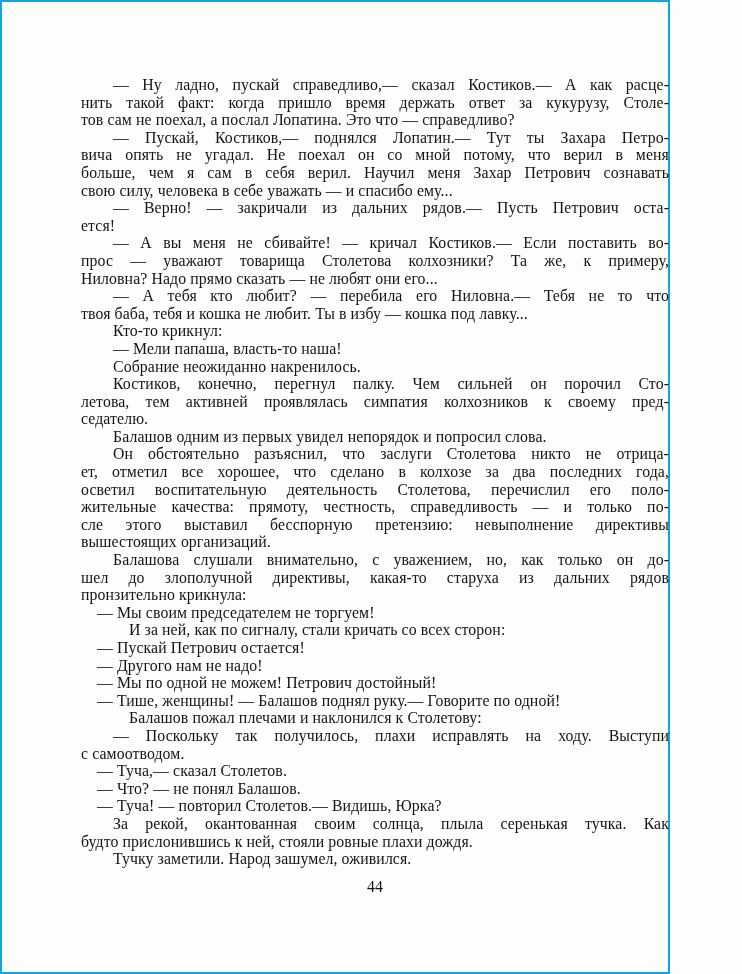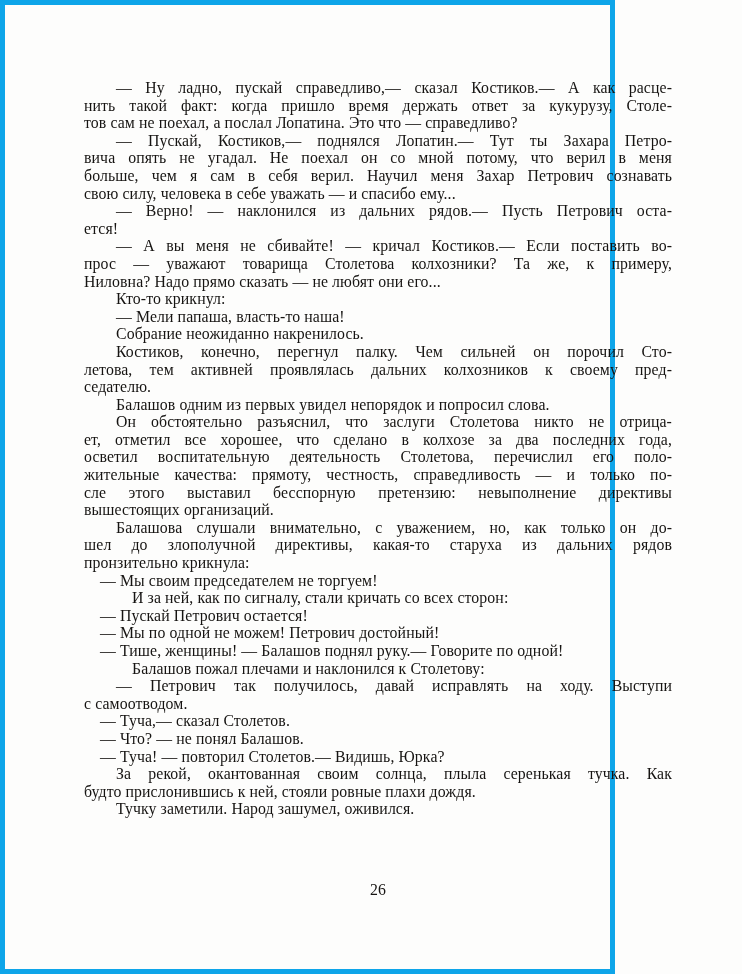--- a/index.html
+++ b/index.html
@@ -5,25 +5,25 @@
   html, body {
     margin: 0;
     padding: 0;
     width: 742px;
     height: 974px;
     background: #fdfdfc;
     overflow: hidden;
   }
   .page {
     position: relative;
-    width: 615px;
+    width: 670px;
     height: 974px;
     background: #fdfdfc;
     box-sizing: border-box;
-    border: 5px solid #0ea5e9;
+    border: 2px solid #0ea5e9;
     font-family: "Liberation Serif", "DejaVu Serif", serif;
     color: #161412;
   }
   .text-block {
     position: absolute;
     left: 79px;
     top: 74px;
     width: 588px;
     font-size: 15.8px;
     line-height: 17.6px;
@@ -61,40 +61,44 @@
         <div class="line">нить такой факт: когда пришло время держать ответ за кукурузу, Столе-</div>
         <div class="line last">тов сам не поехал, а послал Лопатина. Это что — справедливо?</div>
       </div>
       <div class="para indent-normal">
         <div class="line first">— Пускай, Костиков,— поднялся Лопатин.— Тут ты Захара Петро-</div>
         <div class="line">вича опять не угадал. Не поехал он со мной потому, что верил в меня</div>
         <div class="line">больше, чем я сам в себя верил. Научил меня Захар Петрович сознавать</div>
         <div class="line last">свою силу, человека в себе уважать — и спасибо ему...</div>
       </div>
       <div class="para indent-normal">
-        <div class="line first">— Верно! — наклонился из дальних рядов.— Пусть Петрович оста-</div>
+        <div class="line first">— Верно! — закричали из дальних рядов.— Пусть Петрович оста-</div>
         <div class="line last">ется!</div>
       </div>
       <div class="para indent-normal">
         <div class="line first">— А вы меня не сбивайте! — кричал Костиков.— Если поставить во-</div>
         <div class="line">прос — уважают товарища Столетова колхозники? Та же, к примеру,</div>
         <div class="line last">Ниловна? Надо прямо сказать — не любят они его...</div>
+      </div>
+      <div class="para indent-normal">
+        <div class="line first">— А тебя кто любит? — перебила его Ниловна.— Тебя не то что</div>
+        <div class="line last">твоя баба, тебя и кошка не любит. Ты в избу — кошка под лавку...</div>
       </div>
       <div class="para indent-normal">
         <div class="line first last">Кто-то крикнул:</div>
       </div>
       <div class="para indent-normal">
         <div class="line first last">— Мели папаша, власть-то наша!</div>
       </div>
       <div class="para indent-normal">
         <div class="line first last">Собрание неожиданно накренилось.</div>
       </div>
       <div class="para indent-normal">
         <div class="line first">Костиков, конечно, перегнул палку. Чем сильней он порочил Сто-</div>
-        <div class="line">летова, тем активней проявлялась дальних колхозников к своему пред-</div>
+        <div class="line">летова, тем активней проявлялась симпатия колхозников к своему пред-</div>
         <div class="line last">седателю.</div>
       </div>
       <div class="para indent-normal">
         <div class="line first last">Балашов одним из первых увидел непорядок и попросил слова.</div>
       </div>
       <div class="para indent-normal">
         <div class="line first">Он обстоятельно разъяснил, что заслуги Столетова никто не отрица-</div>
         <div class="line">ет, отметил все хорошее, что сделано в колхозе за два последних года,</div>
         <div class="line">осветил воспитательную деятельность Столетова, перечислил его поло-</div>
         <div class="line">жительные качества: прямоту, честность, справедливость — и только по-</div>
@@ -109,43 +113,46 @@
       <div class="para indent-small">
         <div class="line first last">— Мы своим председателем не торгуем!</div>
       </div>
       <div class="para indent-none">
         <div class="line first last">И за ней, как по сигналу, стали кричать со всех сторон:</div>
       </div>
       <div class="para indent-small">
         <div class="line first last">— Пускай Петрович остается!</div>
       </div>
       <div class="para indent-small">
+        <div class="line first last">— Другого нам не надо!</div>
+      </div>
+      <div class="para indent-small">
         <div class="line first last">— Мы по одной не можем! Петрович достойный!</div>
       </div>
       <div class="para indent-small">
         <div class="line first last">— Тише, женщины! — Балашов поднял руку.— Говорите по одной!</div>
       </div>
       <div class="para indent-none">
         <div class="line first last">Балашов пожал плечами и наклонился к Столетову:</div>
       </div>
       <div class="para indent-normal">
-        <div class="line first">— Петрович так получилось, давай исправлять на ходу. Выступи</div>
+        <div class="line first">— Поскольку так получилось, плахи исправлять на ходу. Выступи</div>
         <div class="line last">с самоотводом.</div>
       </div>
       <div class="para indent-small">
         <div class="line first last">— Туча,— сказал Столетов.</div>
       </div>
       <div class="para indent-small">
         <div class="line first last">— Что? — не понял Балашов.</div>
       </div>
       <div class="para indent-small">
         <div class="line first last">— Туча! — повторил Столетов.— Видишь, Юрка?</div>
       </div>
       <div class="para indent-normal">
         <div class="line first">За рекой, окантованная своим солнца, плыла серенькая тучка. Как</div>
         <div class="line last">будто прислонившись к ней, стояли ровные плахи дождя.</div>
       </div>
       <div class="para indent-normal">
         <div class="line first last">Тучку заметили. Народ зашумел, оживился.</div>
       </div>
     </div>
-  <div class="page-number">26</div>
+  <div class="page-number">44</div>
 </div>
 
 </body></html>

